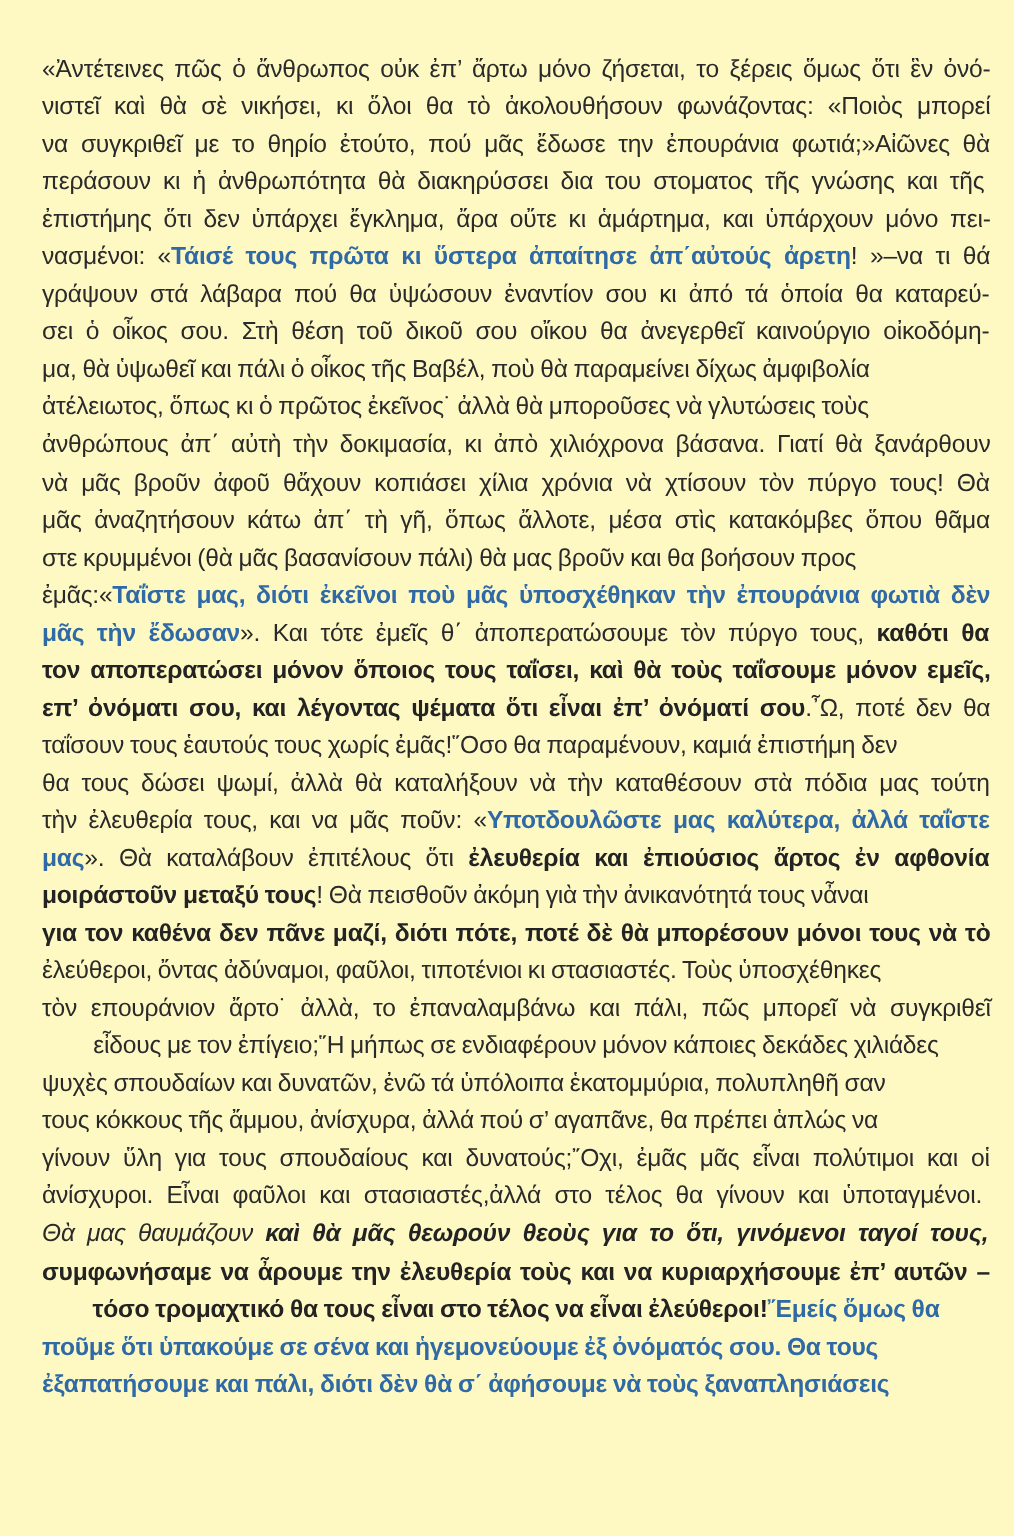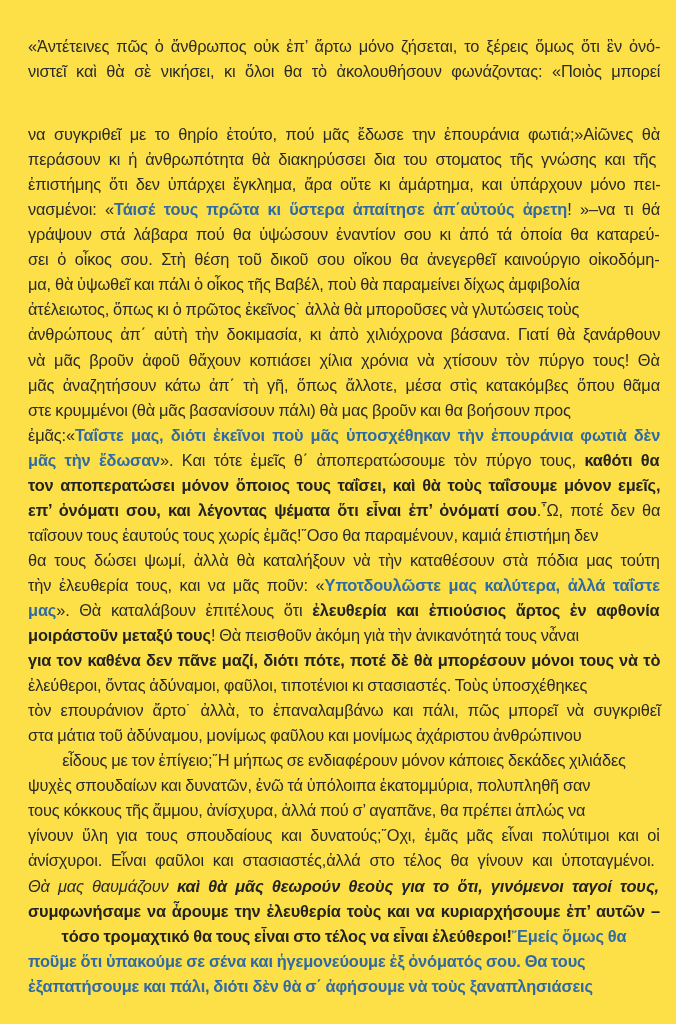--- a/index.html
+++ b/index.html
@@ -12,21 +12,21 @@
       height: 1024px;
       overflow: hidden;
       position: relative;
     }
     .page {
       position: absolute;
       left: 0;
       top: 0;
       width: 676px;
       height: 1024px;
-      background: #fde047;
+      background: #fef9c3;
     }
     .text {
       position: absolute;
       left: 28px;
       top: 34px;
       width: 632px;
       font-family: "Liberation Sans", "DejaVu Sans", sans-serif;
       font-size: 16.4px;
       line-height: 25.05px;
       color: #2a2a2a;
@@ -41,21 +41,21 @@
     .b { font-weight: bold; color: #232323; }
     .q { font-weight: bold; color: #2f6aa6; }
   </style>
 </head>
 <body>
 
 <div class="page">
   <div class="text" id="text-block">
       <span class="line" style="display: block; word-spacing: 2.64286px;"><span>«Ἀντέτεινες πῶς ὁ ἄνθρωπος οὐκ ἐπ’ ἄρτω μόνο ζήσεται, το ξέρεις ὅμως ὅτι ἓν ὀνό-</span></span>
       <span class="line" style="display: block; word-spacing: 5.16667px;"><span>νιστεῖ καὶ θὰ σὲ νικήσει, κι ὅλοι θα τὸ ἀκολουθήσουν φωνάζοντας: «Ποιὸς μπορεί</span></span>
-      <span class="line" style="display: block; word-spacing: 4.16667px; margin-top: 38px;"><span>να συγκριθεῖ με το θηρίο ἐτούτο, πού μᾶς ἔδωσε την ἐπουράνια φωτιά;»Αἰῶνες θὰ</span></span>
+      <span class="line" style="display: block; word-spacing: 4.16667px;"><span>να συγκριθεῖ με το θηρίο ἐτούτο, πού μᾶς ἔδωσε την ἐπουράνια φωτιά;»Αἰῶνες θὰ</span></span>
       <span class="line" style="display: block; word-spacing: 3.65385px;"><span>περάσουν κι ἡ ἀνθρωπότητα θὰ διακηρύσσει δια του στοματος  τῆς γνώσης και τῆς</span></span>
       <span class="line" style="display: block; word-spacing: 3.5px;"><span>ἐπιστήμης ὅτι δεν ὑπάρχει ἔγκλημα, ἄρα οὔτε κι ἁμάρτημα, και ὑπάρχουν μόνο πει-</span></span>
       <span class="line" style="display: block; word-spacing: 3.95455px;"><span>νασμένοι: «</span><span class="q">Τάισέ τους πρῶτα κι ὕστερα ἀπαίτησε ἀπ΄αὐτούς ἀρετη</span><span>! »–να τι θά</span></span>
       <span class="line" style="display: block; word-spacing: 3.73077px;"><span>γράψουν στά λάβαρα πού θα ὑψώσουν ἐναντίον σου κι ἀπό τά ὁποία θα καταρεύ-</span></span>
       <span class="line" style="display: block; word-spacing: 4.19231px;"><span>σει ὁ οἶκος σου. Στὴ θέση τοῦ δικοῦ σου οἴκου θα ἀνεγερθεῖ καινούργιο οἰκοδόμη-</span></span>
       <span class="line" style="display: block;"><span>μα, θὰ ὑψωθεῖ και πάλι ὁ οἶκος τῆς Βαβέλ, ποὺ θὰ παραμείνει δίχως ἀμφιβολία</span></span>
       <span class="line" style="display: block;"><span>ἀτέλειωτος, ὅπως κι ὁ πρῶτος ἐκεῖνος˙ ἀλλὰ θὰ μποροῦσες νὰ γλυτώσεις τοὺς</span></span>
       <span class="line" style="display: block; word-spacing: 3.5px;"><span>ἀνθρώπους ἀπ΄ αὐτὴ τὴν δοκιμασία, κι ἀπὸ χιλιόχρονα βάσανα. Γιατί θὰ ξανάρθουν</span></span>
       <span class="line" style="display: block; word-spacing: 4.34615px;"><span>νὰ μᾶς βροῦν ἀφοῦ θἄχουν κοπιάσει χίλια χρόνια νὰ χτίσουν τὸν πύργο τους! Θὰ</span></span>
       <span class="line" style="display: block; word-spacing: 4px;"><span>μᾶς ἀναζητήσουν κάτω ἀπ΄ τὴ γῆ, ὅπως ἄλλοτε, μέσα στὶς κατακόμβες ὅπου θᾶμα</span></span>
@@ -65,21 +65,20 @@
       <span class="line" style="display: block; word-spacing: 2.22727px;"><span class="b">τον αποπερατώσει μόνον ὅποιος τους ταΐσει, καὶ θὰ τοὺς ταΐσουμε μόνον εμεῖς,</span></span>
       <span class="line" style="display: block; word-spacing: 2.80769px;"><span class="b">επ’ ὀνόματι σου, και λέγοντας ψέματα ὅτι εἶναι ἐπ’ ὀνόματί σου</span><span>.῏Ω, ποτέ δεν θα</span></span>
       <span class="line" style="display: block;"><span>ταΐσουν τους ἑαυτούς τους χωρίς ἐμᾶς!῞Οσο θα παραμένουν, καμιά ἐπιστήμη δεν</span></span>
       <span class="line" style="display: block; word-spacing: 3.65385px;"><span>θα τους δώσει ψωμί, ἀλλὰ θὰ καταλήξουν νὰ τὴν καταθέσουν στὰ πόδια μας τούτη</span></span>
       <span class="line" style="display: block; word-spacing: 3.22727px;"><span>τὴν ἐλευθερία τους, και να μᾶς ποῦν: «</span><span class="q">Υποτδουλῶστε μας καλύτερα, ἀλλά ταΐστε</span></span>
       <span class="line" style="display: block; word-spacing: 5.3px;"><span class="q">μας</span><span>». Θὰ καταλάβουν ἐπιτέλους ὅτι </span><span class="b">ἐλευθερία και ἐπιούσιος ἄρτος ἐν αφθονία</span></span>
       <span class="line" style="display: block;"><span class="b">μοιράστοῦν μεταξύ τους</span><span>! Θὰ πεισθοῦν ἀκόμη γιὰ τὴν ἀνικανότητά τους νἆναι</span></span>
       <span class="line" style="display: block; word-spacing: 0.9px;"><span class="b">για τον καθένα δεν πᾶνε μαζί, διότι πότε, ποτέ δὲ θὰ μπορέσουν μόνοι τους νὰ τὸ</span></span>
       <span class="line" style="display: block;"><span>ἐλεύθεροι, ὄντας ἀδύναμοι, φαῦλοι, τιποτένιοι κι στασιαστές. Τοὺς ὑποσχέθηκες</span></span>
       <span class="line" style="display: block; word-spacing: 4.77273px;"><span>τὸν επουράνιον ἄρτο˙ ἀλλὰ, το ἐπαναλαμβάνω και πάλι, πῶς μπορεῖ νὰ συγκριθεῖ</span></span>
-      <span class="line" style="display: block;"><span>στα μάτια τοῦ ἀδύναμου, μονίμως φαῦλου και μονίμως ἀχάριστου ἀνθρώπινου</span></span>
       <span class="line" style="display: block; text-align: center;"><span>εἶδους με τον ἐπίγειο;῞Η μήπως σε ενδιαφέρουν μόνον κάποιες δεκάδες χιλιάδες</span></span>
       <span class="line" style="display: block;"><span>ψυχὲς σπουδαίων και δυνατῶν, ἐνῶ τά ὑπόλοιπα ἑκατομμύρια, πολυπληθῆ σαν</span></span>
       <span class="line" style="display: block;"><span>τους κόκκους τῆς ἄμμου, ἀνίσχυρα, ἀλλά πού σ’ αγαπᾶνε, θα πρέπει ἁπλώς να</span></span>
       <span class="line" style="display: block; word-spacing: 4.25px;"><span>γίνουν ὕλη για τους σπουδαίους και δυνατούς;῎Οχι, ἐμᾶς μᾶς εἶναι πολύτιμοι και οἱ</span></span>
       <span class="line" style="display: block; word-spacing: 4.5px;"><span>ἀνίσχυροι. Εἶναι φαῦλοι και στασιαστές,ἀλλά στο τέλος θα  γίνουν και ὑποταγμένοι.</span></span>
       <span class="line" style="display: block; word-spacing: 3.80769px; font-style: italic;"><span>Θὰ μας θαυμάζουν </span><span class="b">καὶ θὰ μᾶς θεωρούν θεοὺς για το ὅτι, γινόμενοι ταγοί τους,</span></span>
       <span class="line" style="display: block; word-spacing: 1.59091px;"><span class="b">συμφωνήσαμε να ἆρουμε την ἐλευθερία τοὺς και να κυριαρχήσουμε ἐπ’ αυτῶν –</span></span>
       <span class="line" style="display: block; text-align: center;"><span class="b">τόσο τρομαχτικό θα τους εἶναι στο τέλος να εἶναι ἐλεύθεροι!</span><span class="q">῎Εμείς ὅμως θα</span></span>
       <span class="line" style="display: block;"><span class="q">ποῦμε ὅτι ὑπακούμε σε σένα και ἡγεμονεύουμε ἐξ ὀνόματός σου. Θα τους</span></span>
       <span class="line" style="display: block;"><span class="q">ἐξαπατήσουμε και πάλι, διότι δὲν θὰ σ΄ ἀφήσουμε νὰ τοὺς ξαναπλησιάσεις</span></span>

